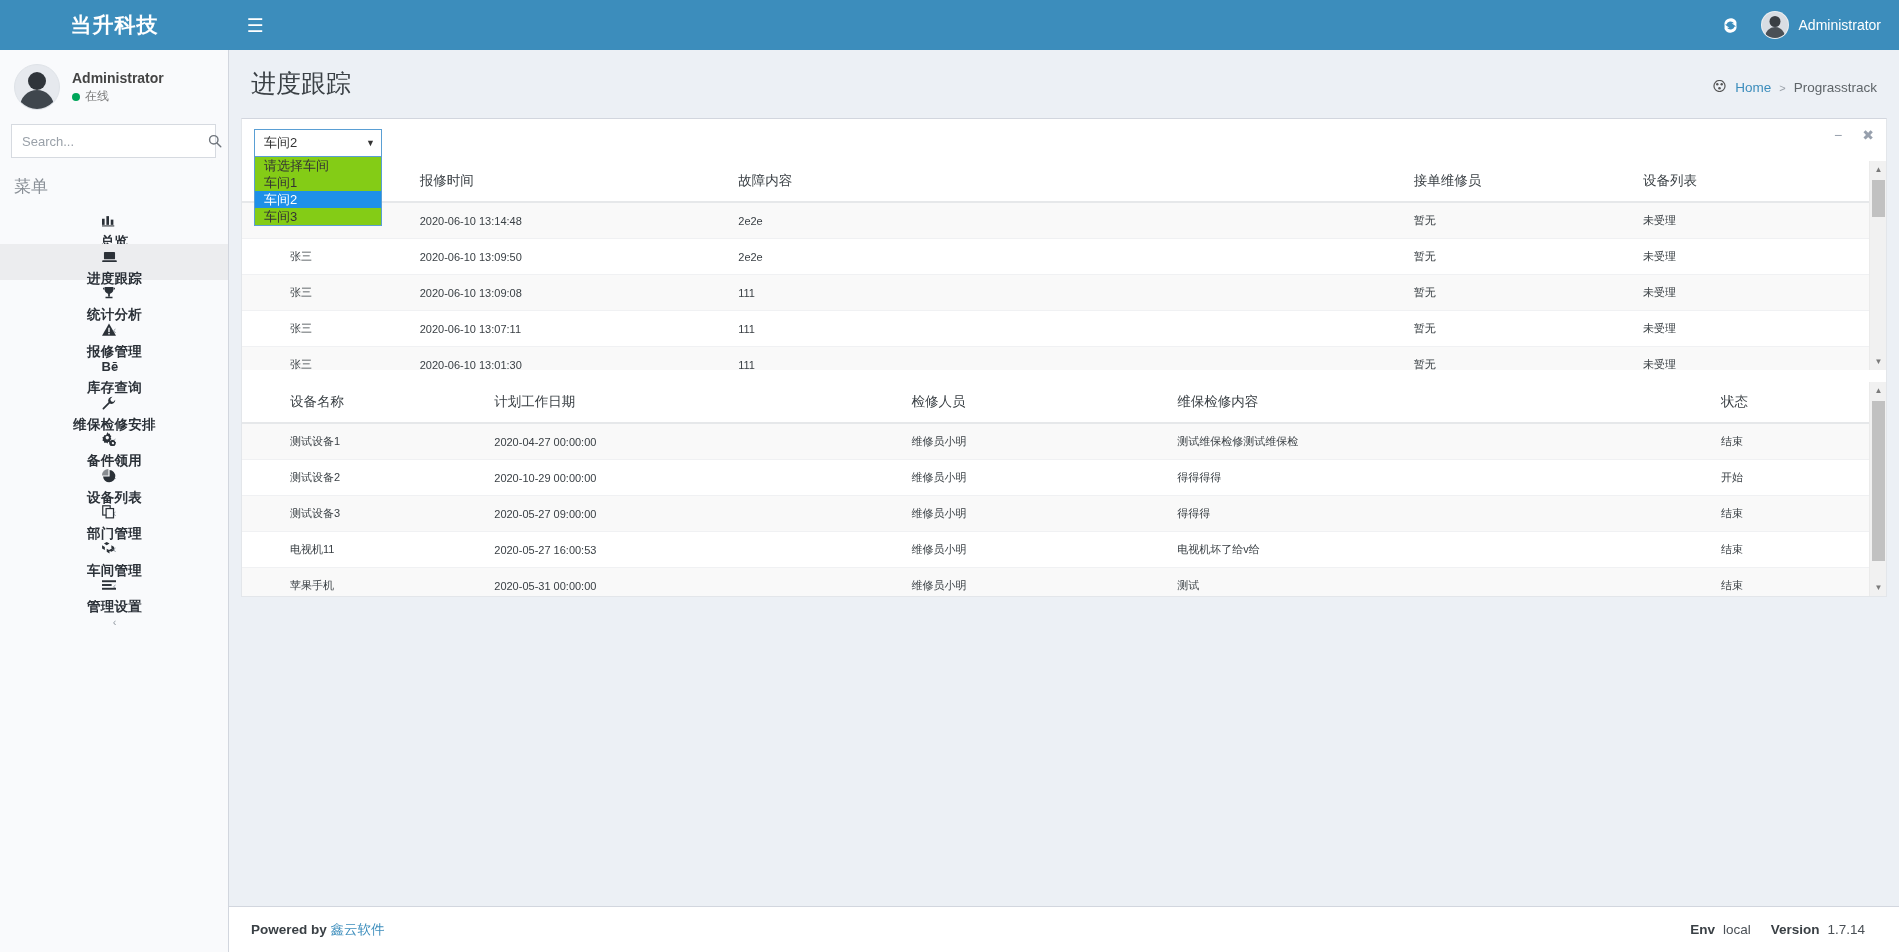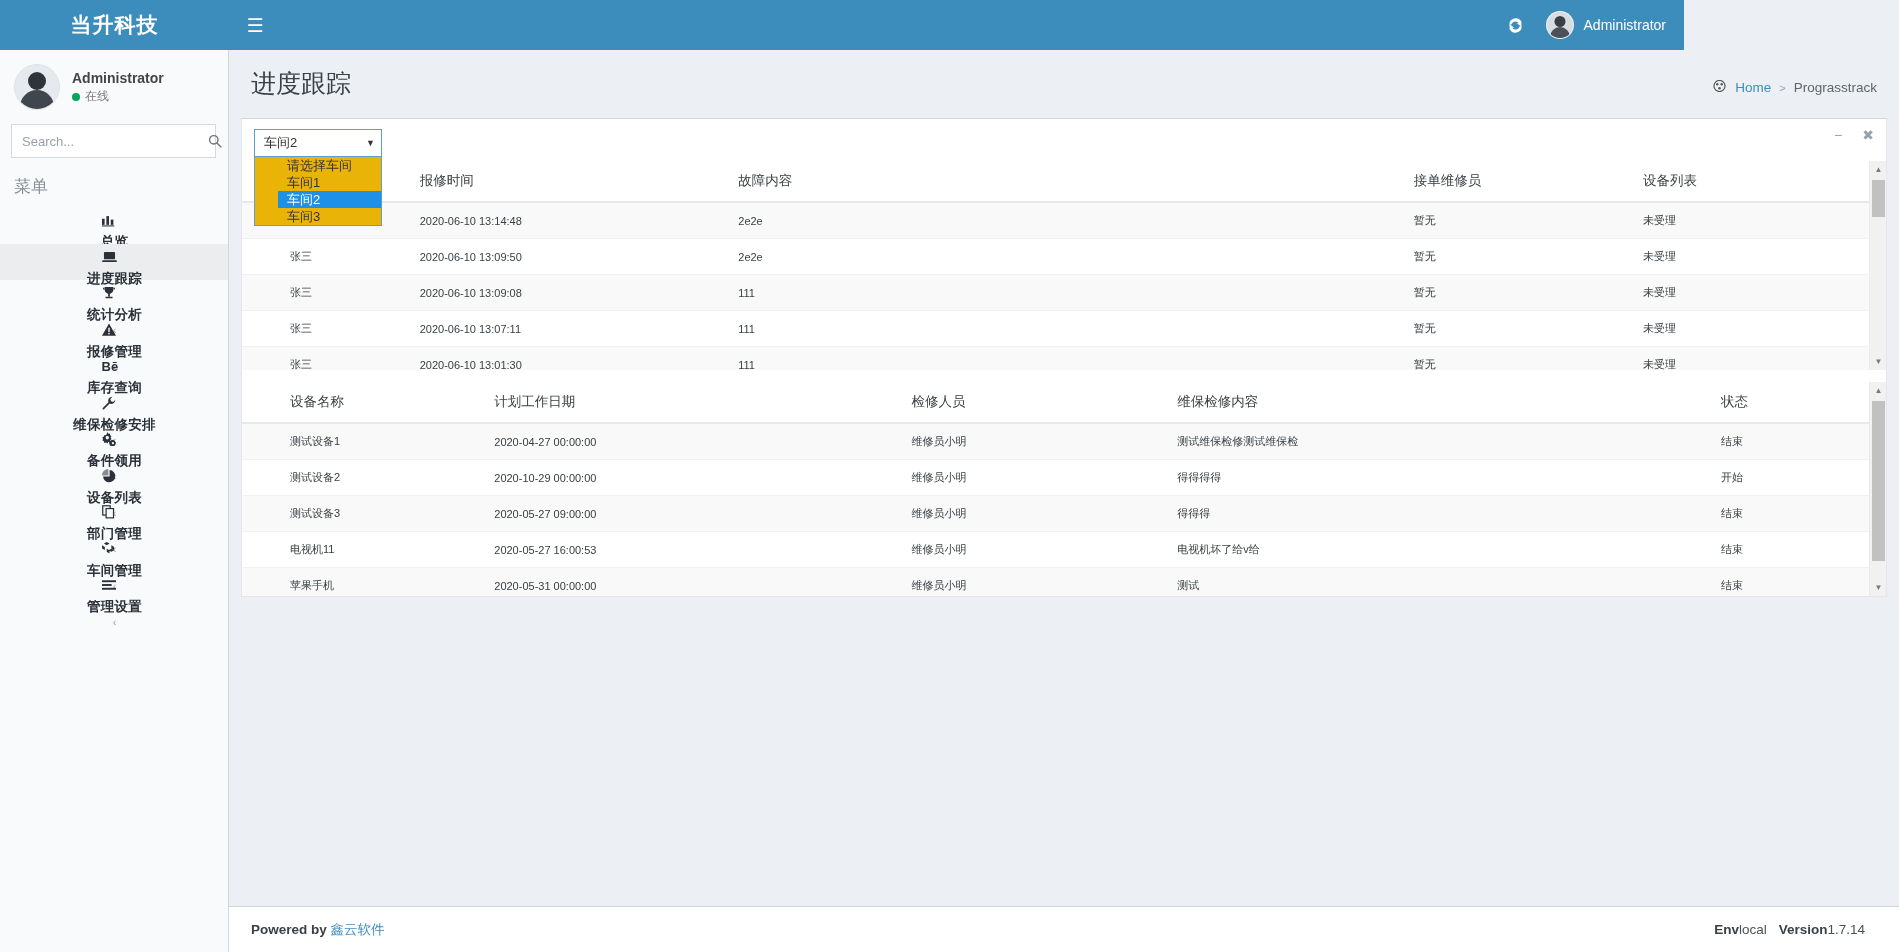--- a/index.html
+++ b/index.html
@@ -8,21 +8,21 @@
     width: 1899px; height: 952px;
     font-family: "Liberation Sans", "DejaVu Sans", sans-serif;
     font-size: 14px;
     color: #333;
     background: #ecf0f5;
     overflow: hidden;
   }
 
   
   .topbar {
-    position: absolute; top: 0; left: 0; width: 1684px; height: 50px;
+    position: absolute; top: 0; left: 0; width: 1899px; height: 50px;
     background: #3c8dbc;
     display: flex; align-items: center;
   }
   .logo {
     width: 229px; height: 50px;
     background: #3c8dbc;
     display: flex; align-items: center; justify-content: center;
     color: #fff; font-size: 21px; font-weight: bold;
     letter-spacing: 1px;
   }
@@ -160,23 +160,22 @@
     position: absolute; left: 12px; top: 10px; width: 128px; z-index: 40;
   }
   .select-field {
     height: 28px; border: 1px solid #5a9fd4; background: #fff;
     display: flex; align-items: center; padding: 0 6px 0 9px;
     font-size: 13px; color: #333; cursor: pointer;
   }
   .select-field .sf-text { flex: 1; }
   .select-field .sf-caret { font-size: 9px; color: #333; }
   .select-list {
-    border: 1px solid #5a9fd4; border-top: 0; background: #eab308;
+    border: 1px solid #5a9fd4; border-top: 0; background: #84cc16;
     list-style: none;
-    padding-left: 23px;
   }
   .select-list li {
     padding: 1px 9px; font-size: 13px; color: #333; cursor: pointer;
     line-height: 16px; height: 17px;
   }
   .select-list li.selected { background: #1e90e8; color: #fff; }
 
   
   .tbl-scroll {
     position: relative;
@@ -229,21 +228,21 @@
 
   
   .footer {
     position: absolute; bottom: 0; left: 0; width: 1670px; height: 46px;
     background: #fff; border-top: 1px solid #d2d6de;
     display: flex; align-items: center; justify-content: space-between;
     padding: 0 22px; font-size: 13.5px; color: #3a4045;
   }
   .footer b { font-weight: bold; }
   .footer .link { color: #3c8dbc; cursor: pointer; }
-  .footer-right { display: flex; align-items: baseline; }
+  .footer-right { display: flex; gap: 8px; align-items: baseline; }
   .footer-right .val { color: #4a5056; margin-right: 12px; }
 </style>
 </head>
 <body>
 
 <div class="topbar">
   <div class="logo">
     <span>当升科技</span>
   </div>
   <div class="hamburger">☰</div>

